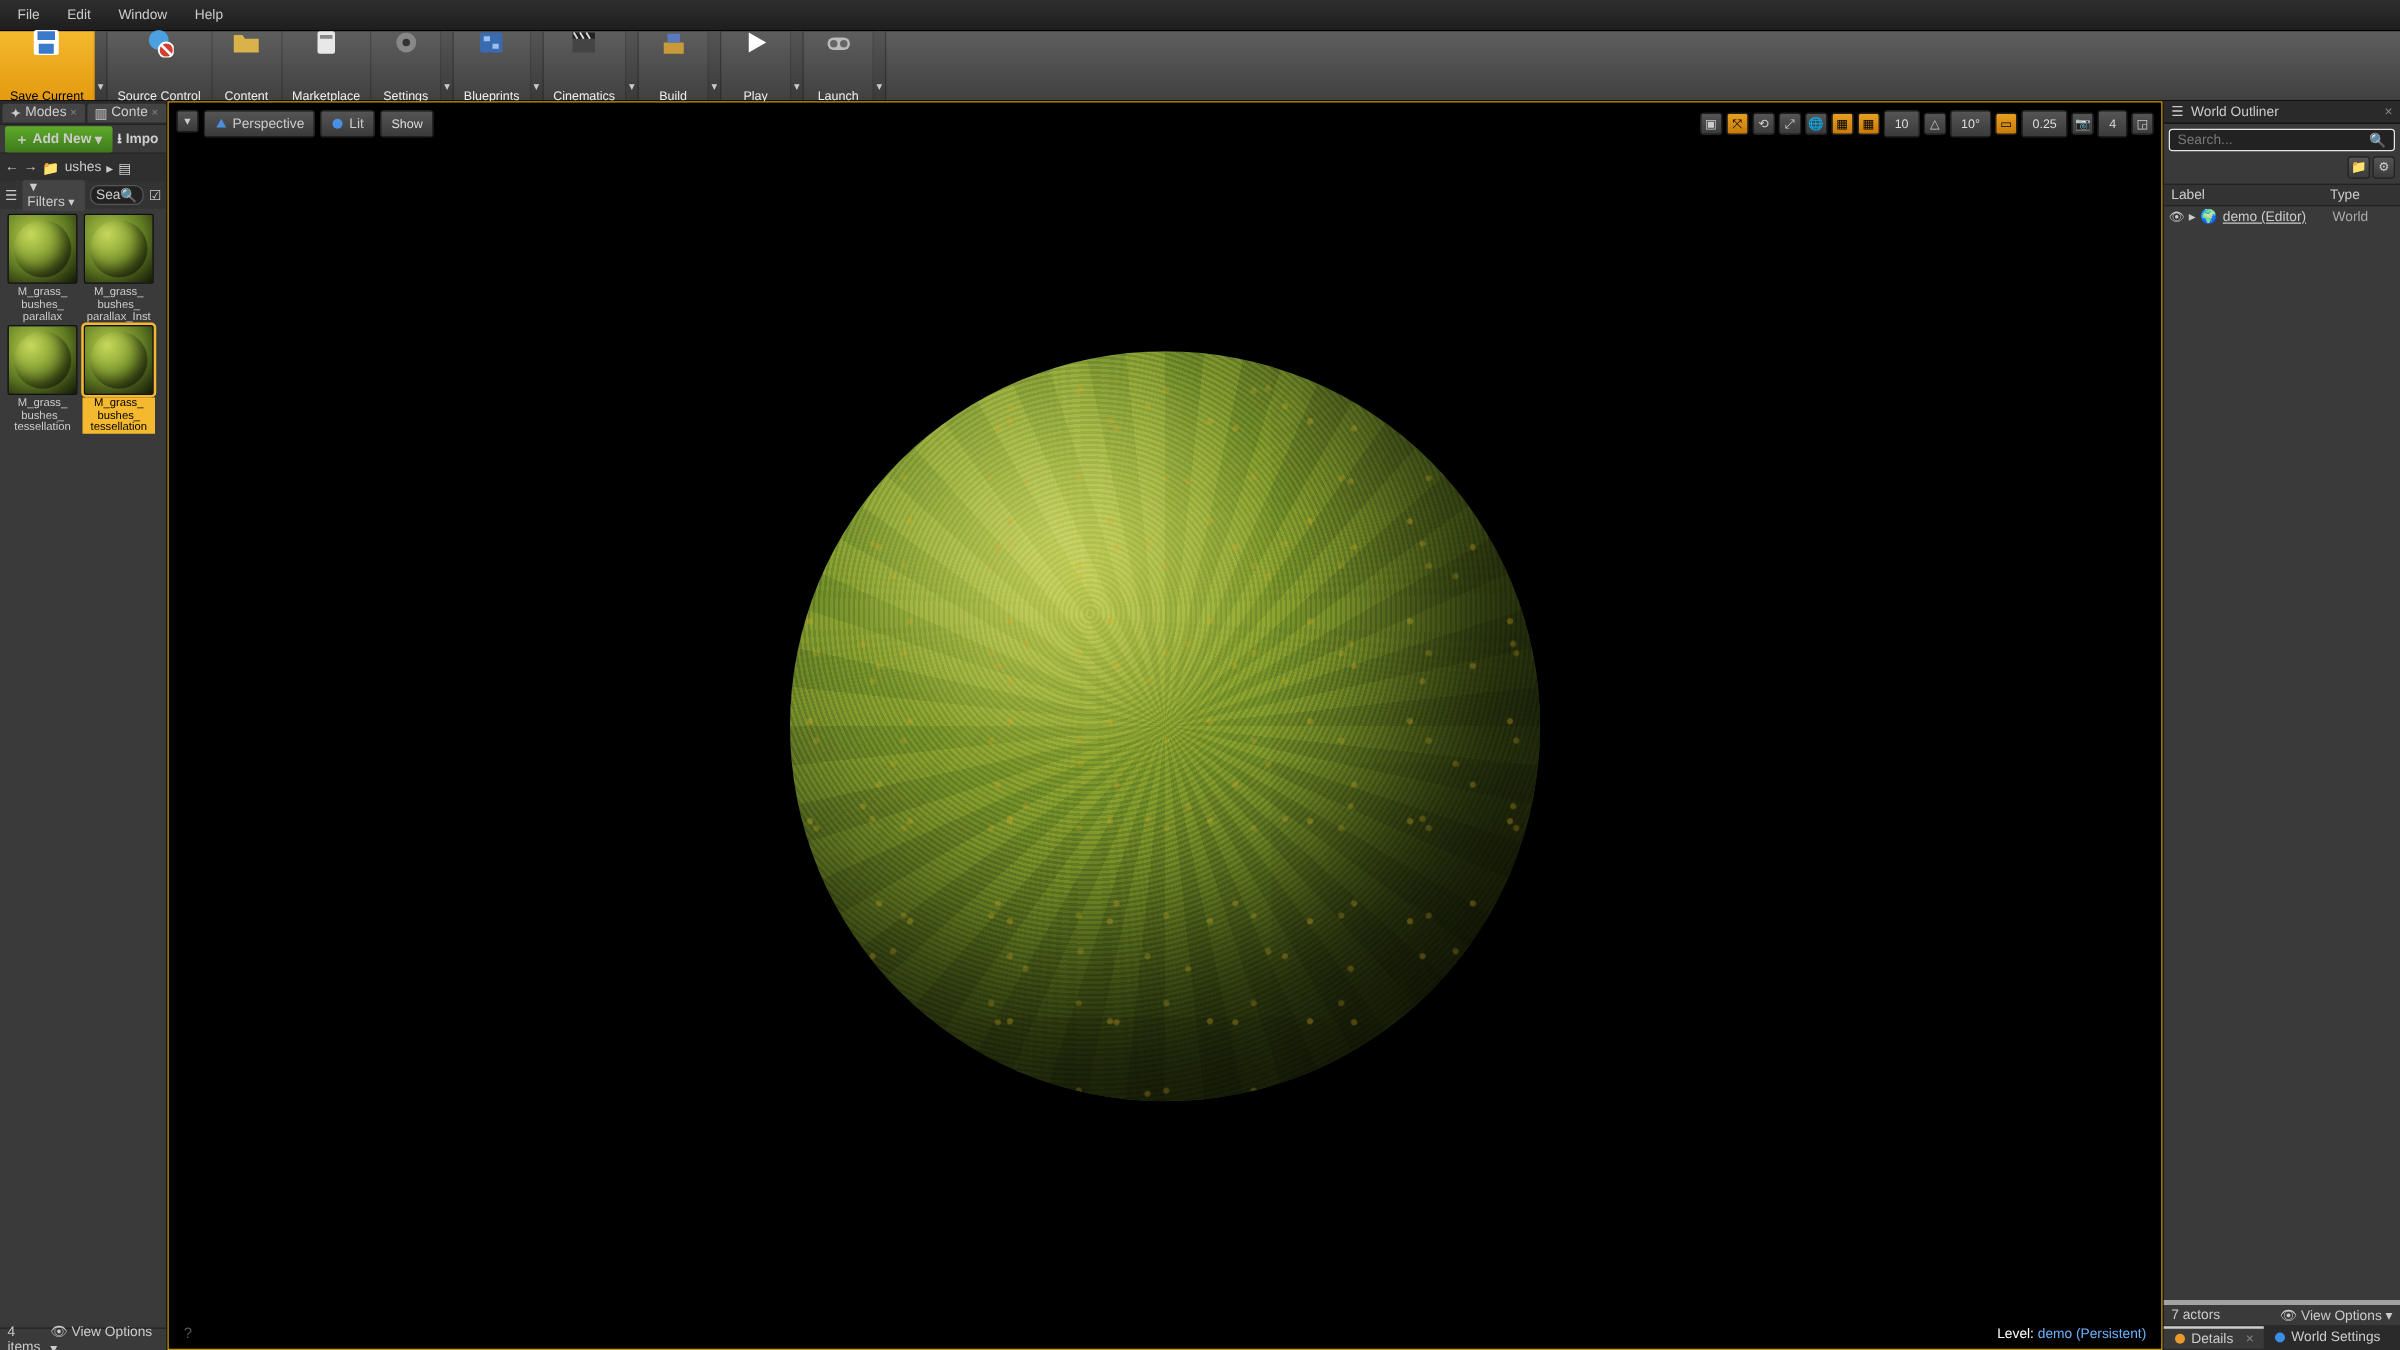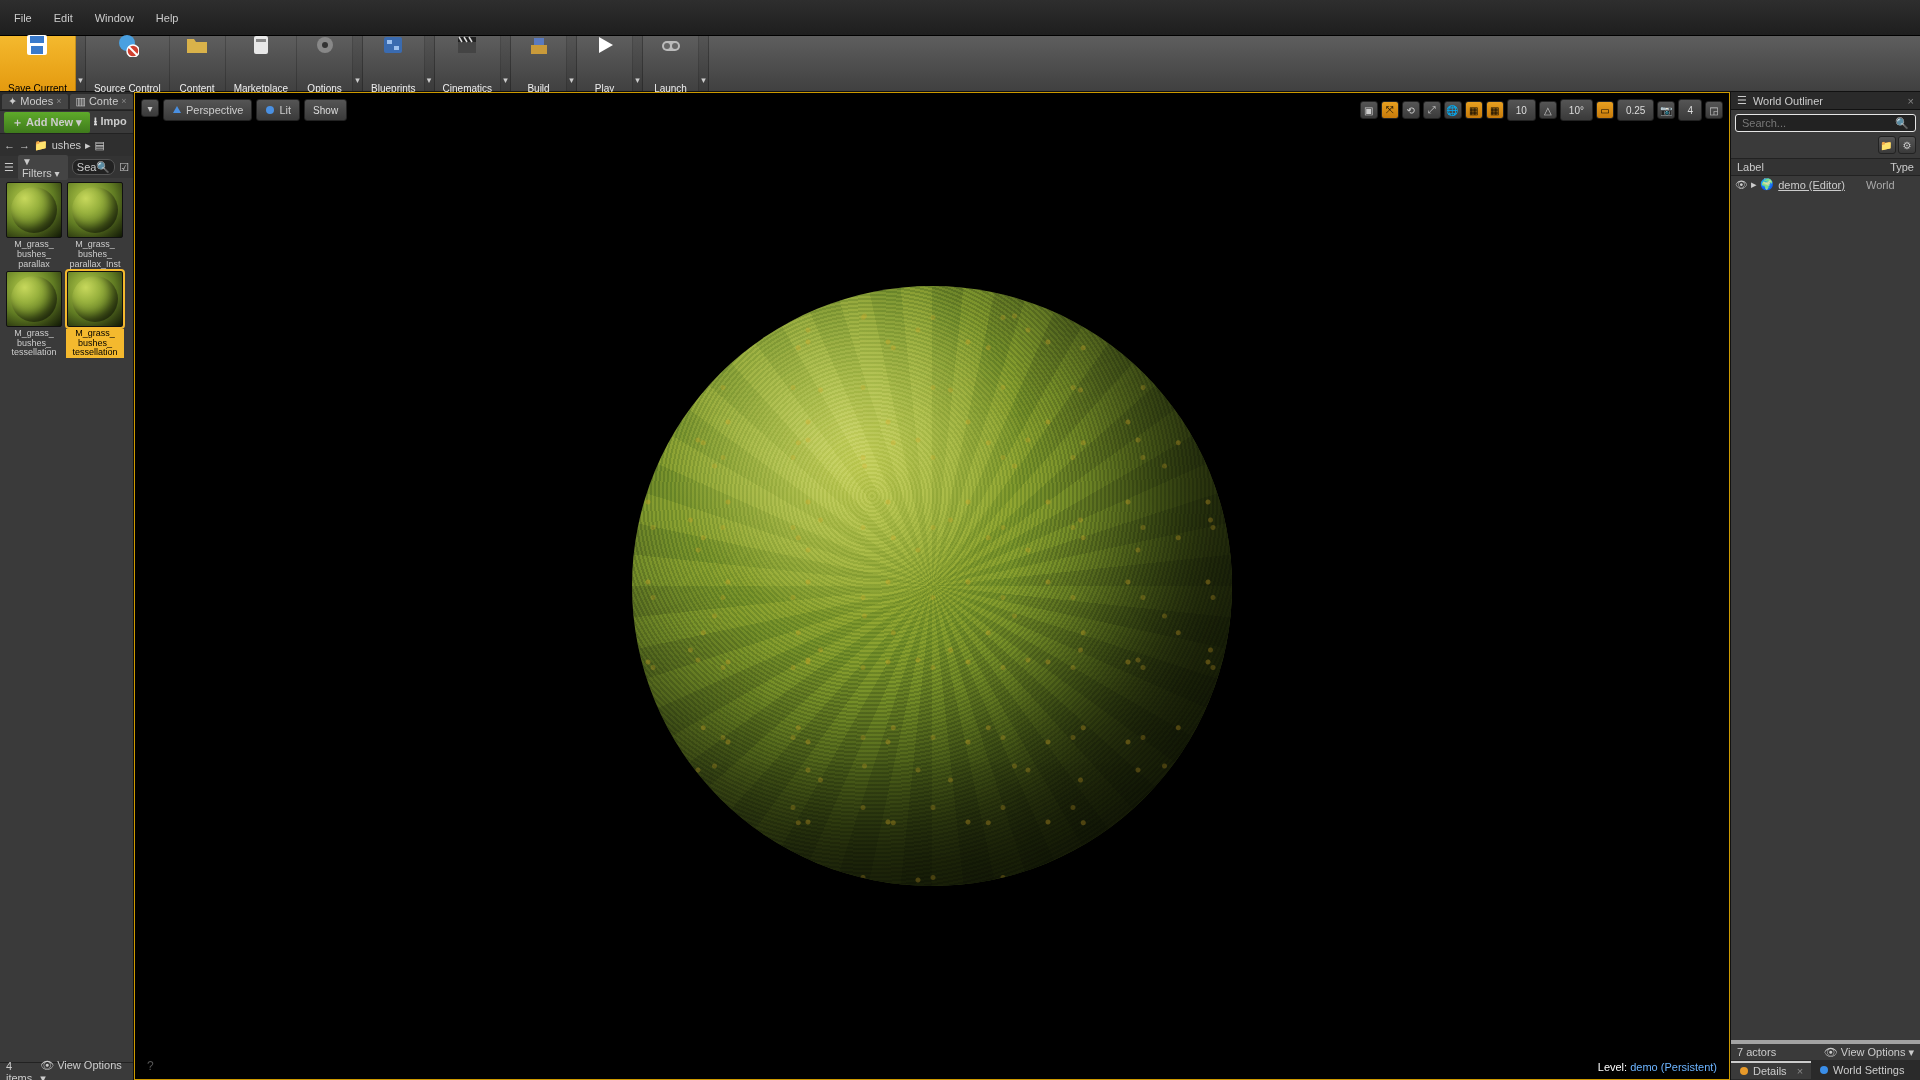--- a/index.html
+++ b/index.html
@@ -1,19 +1,19 @@
 <!DOCTYPE html>
 <html><head>
 <meta charset="utf-8">
 <style>
 * { margin: 0; padding: 0; box-sizing: border-box; font-family: "Segoe UI", Arial, sans-serif; font-size: 11px; color: #ccc; user-select: none; }
 body { background: #1a1a1a; width: 1920px; height: 1080px; overflow: hidden; display: flex; flex-direction: column; }
 
 
-.menubar { height: 36px; background: linear-gradient(#2e2e2e,#1e1e1e); display: flex; align-items: center; padding: 0 4px; gap: 2px; border-bottom: 1px solid #000; }
+.menubar { height: 25px; background: linear-gradient(#2e2e2e,#1e1e1e); display: flex; align-items: center; padding: 0 4px; gap: 2px; border-bottom: 1px solid #000; }
 .menubar div { padding: 2px 10px; cursor: default; }
 
 
 .toolbar { height: 56px; background: linear-gradient(#5e5e5e,#404040); display: flex; align-items: stretch; border-bottom: 1px solid #111; }
 .tool-btn { display: flex; flex-direction: column; align-items: center; justify-content: center; padding: 4px 8px; min-width: 56px; border-right: 1px solid rgba(0,0,0,0.2); position: relative; }
 .tool-btn.highlight { background: linear-gradient(#f4b92e,#e49a0f); }
 .tool-btn.highlight .tool-label { color: #000; }
 .tool-icon { width: 24px; height: 24px; margin-bottom: 2px; display:flex; align-items:center; justify-content:center; }
 .tool-label { font-size: 10px; color: #eee; white-space:nowrap;margin-top:24px; }
 .tool-drop { width:10px; display:flex; align-items:flex-end; justify-content:center; padding-bottom:6px; border-right:1px solid rgba(0,0,0,0.25); background: linear-gradient(#555,#3a3a3a);}
@@ -82,21 +82,21 @@
   opacity:0.55;
 }
 
 
 .right-col { width:190px; background:#3a3a3a; display:flex; flex-direction:column; border-left:1px solid #111;}
 .panel-tab { height:18px; background:#2a2a2a; display:flex; align-items:center; padding:0 6px; gap:6px; font-size:10px; border-bottom:1px solid #111;}
 .panel-tab .x { margin-left:auto; color:#888;}
 .wo-search { margin:4px; height:18px; background:#222; border:1px solid #e5e5e5; border-radius:3px; display:flex; align-items:center; padding:0 6px; justify-content:space-between;}
 .wo-icons { display:flex; gap:2px; padding:0 4px 4px; justify-content:flex-end;}
 .wo-head { display:flex; padding:2px 6px; background:#333; font-size:10px; border-top:1px solid #222; border-bottom:1px solid #222;}
-.wo-head .c1 { flex:1; } .wo-head .c2 { width:50px; text-align:right;}
+.wo-head .c1 { flex:1; } .wo-head .c2 { width:50px; text-align:left;}
 .wo-row { display:flex; align-items:center; padding:2px 4px; font-size:10px; gap:4px;}
 .wo-row .eye { width:12px; font-size:10px;}
 .wo-row .nm { flex:1;text-decoration:underline; }
 .wo-row .tp { width:50px; color:#aaa; }
 .wo-spacer { flex:1;}
 .wo-foot { height:20px; border-top:4px solid #a3a3a3; display:flex; align-items:center; justify-content:space-between; padding:0 6px; font-size:10px;}
 .det-tabs { height:20px; background:#2a2a2a; display:flex; align-items:center; }
 .det-tab { padding:2px 8px; font-size:10px; display:flex; align-items:center; gap:4px;}
 .det-tab.active { background:#3a3a3a; border-top:2px solid #ccc;}
 .det-body { flex:1; display:flex; align-items:flex-start; justify-content:center; padding-top:30px; font-size:10px; color:#aaa;}
@@ -153,21 +153,21 @@
       </span>
     <span class="tool-label">Marketplace</span>
   </div>
   <div class="tool-btn">
     <span class="tool-icon">
         <svg width="24" height="24">
           <circle cx="12" cy="12" r="8" fill="#888"></circle>
           <circle cx="12" cy="12" r="3" fill="#333"></circle>
         </svg>
       </span>
-    <span class="tool-label">Options</span>
+    <span class="tool-label">Settings</span>
   </div>
   <div class="tool-drop"></div>
   <div class="tool-btn">
     <span class="tool-icon">
         <svg width="24" height="24">
           <rect x="3" y="4" width="18" height="16" rx="2" fill="#3a6bb0"></rect>
           <rect x="6" y="7" width="5" height="4" fill="#9cc0ee"></rect>
           <rect x="13" y="13" width="5" height="4" fill="#9cc0ee"></rect>
         </svg>
       </span>

